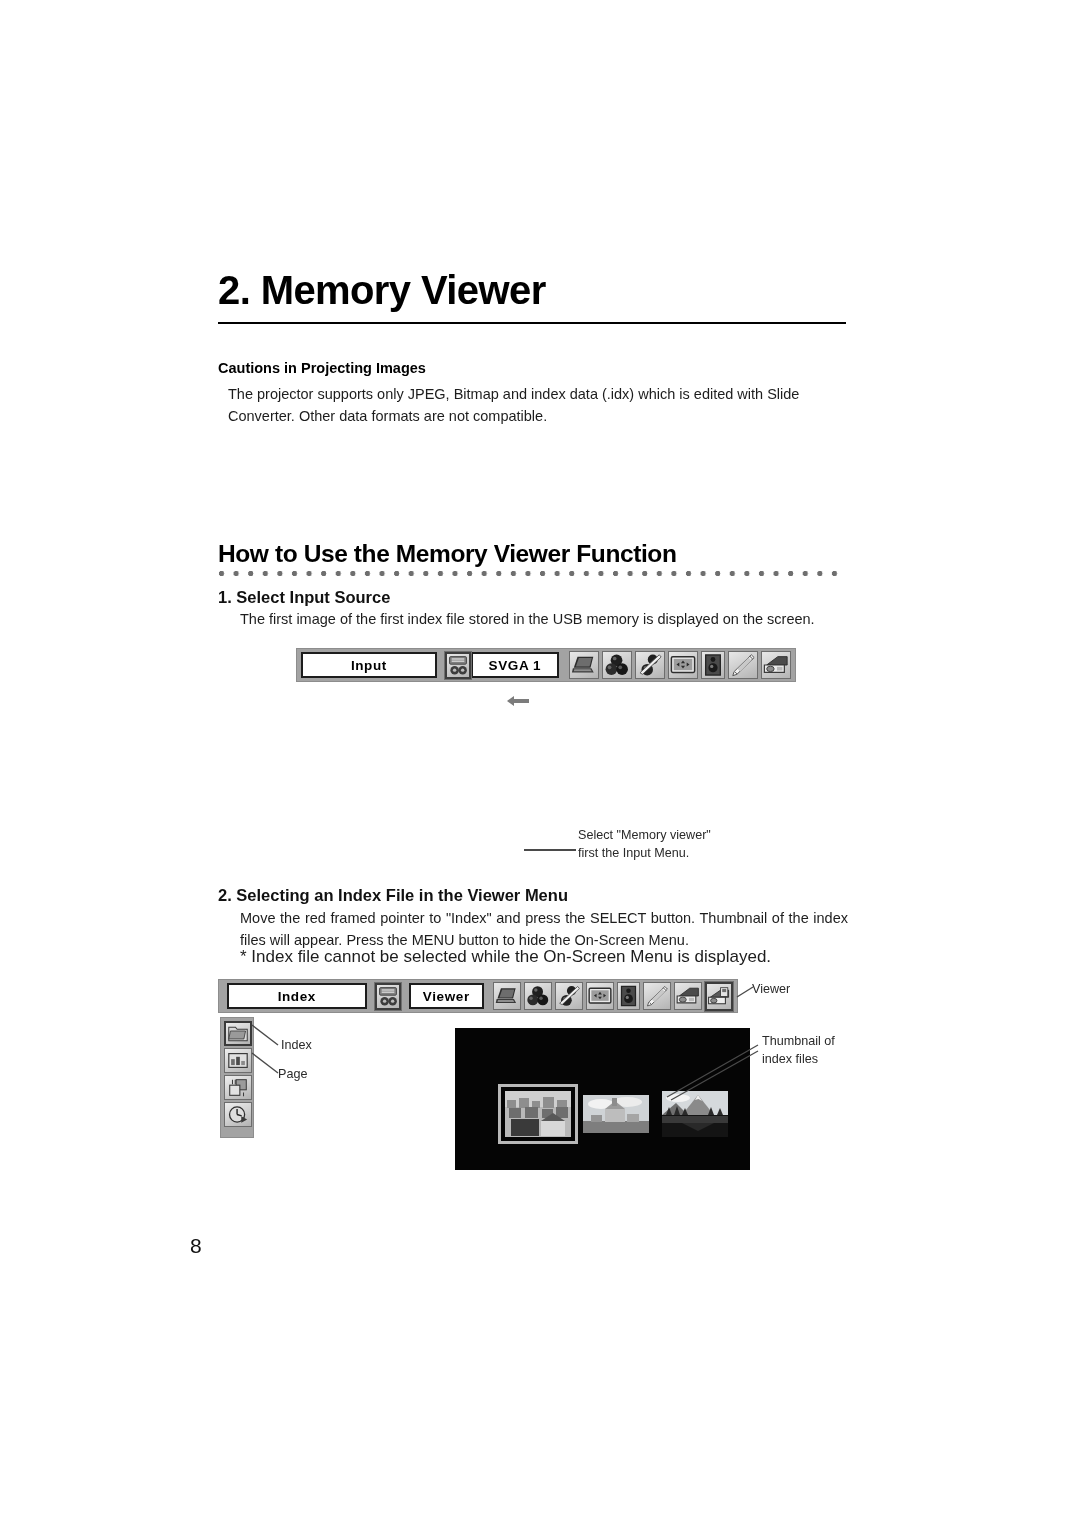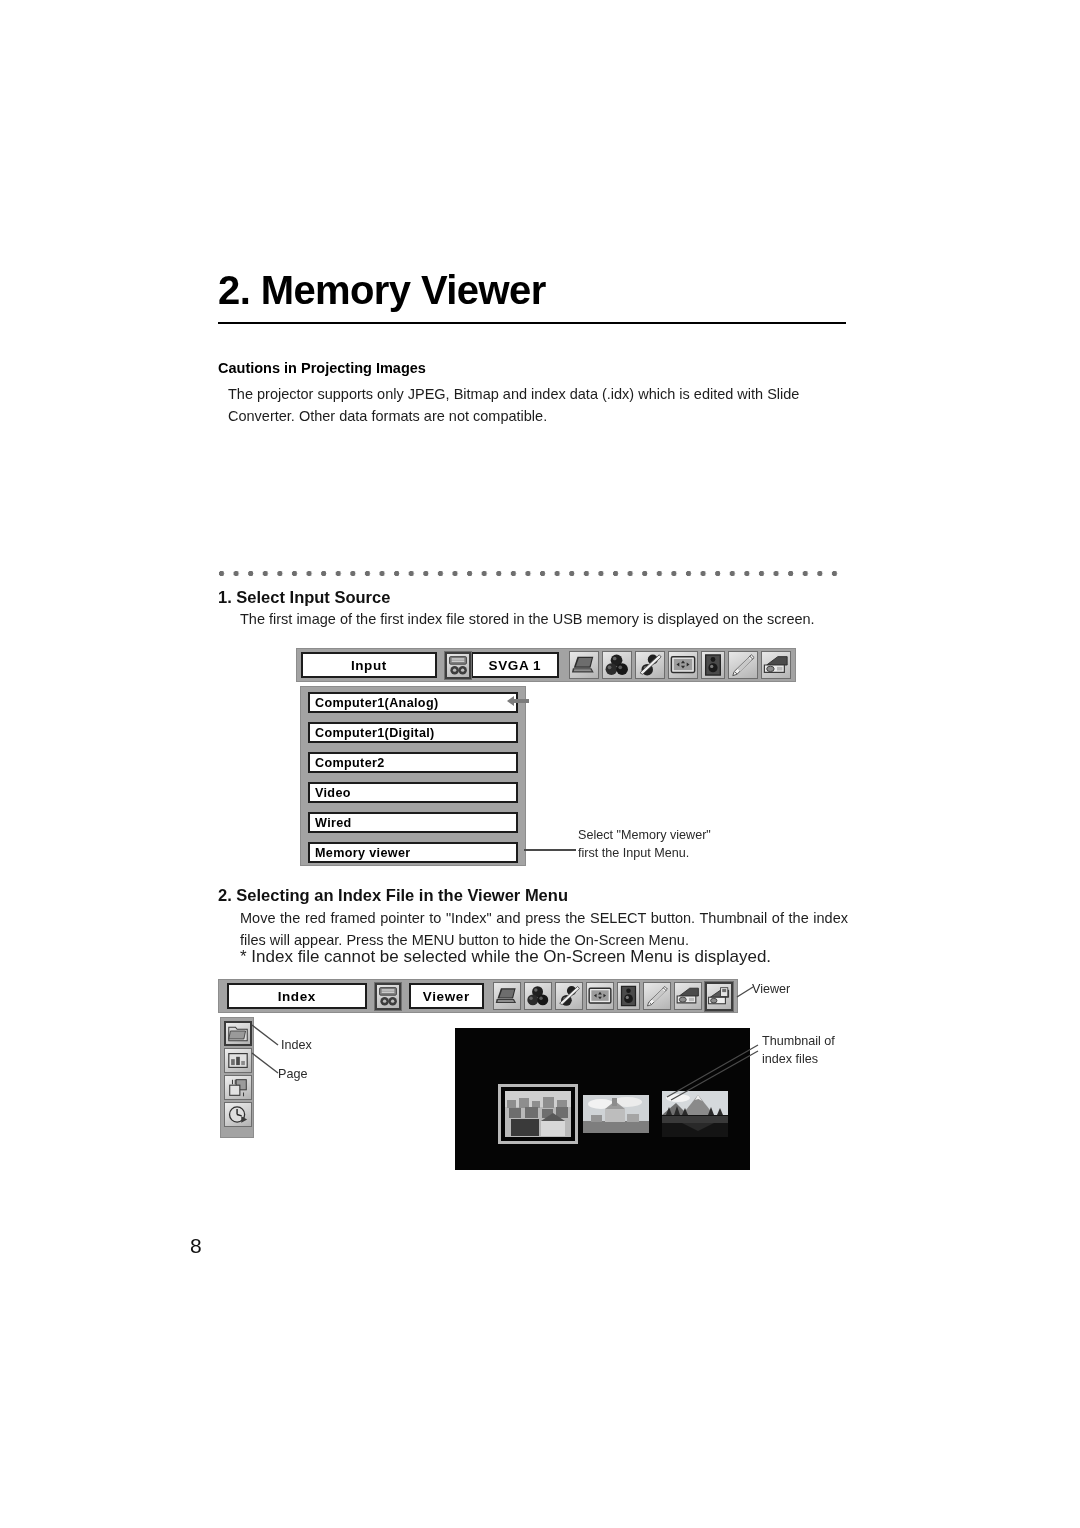--- a/index.html
+++ b/index.html
@@ -226,20 +226,21 @@
 
   <div class="chapter-title">2. Memory Viewer</div>
   <div class="chapter-rule"></div>
 
   <div class="subhead" style="left:218px; top:360px;">Cautions in Projecting Images</div>
 
   <div class="para" style="left:228px; top:384px; width:630px;">The projector supports only JPEG, Bitmap and index data (.idx) which is edited with Slide Converter.  Other data formats are not compatible.</div>
 
 
 
+  <div class="section-title">How to Use the Memory Viewer Function</div>
   <div class="dotted-rule"></div>
 
   <div class="step-head" style="left:218px; top:588px;">1. Select Input Source</div>
   <div class="step-body" style="left:240px; top:609px; width:610px;">The first image of the first index file stored in the USB memory is displayed on the screen.</div>
 
   <div class="osd-bar" style="left:296px; top:648px; width:500px; height:34px; padding:0 4px;">
 
     <div class="osd-field" style="width:148px; margin-left:0;">Input</div>
 
     <div class="osd-icon sel" style="width:26px; height:27px; margin-left:8px;">
@@ -317,28 +318,20 @@
     <div class="osd-icon" style="width:30px; height:28px; margin-left:3px;">
       <svg viewBox="0 0 30 28">
         <path d="M5 14 L17 5 L27 5 L27 14 Z" fill="#4b4b4b" stroke="#2a2a2a" stroke-width="1"></path>
         <path d="M2.5 14 L24 14 L24 22 L2.5 22 Z" fill="#ececec" stroke="#3b3b3b" stroke-width="1.3"></path>
         <ellipse cx="9" cy="18.2" rx="4" ry="2.9" fill="#8d8d8d" stroke="#3b3b3b" stroke-width="1"></ellipse>
         <path d="M16 16 L22 16 L22 20 L16 20 Z" fill="#b9b9b9"></path>
       </svg>
     </div>
   </div>
 
-  <div class="osd-list" style="left:300px; top:686px; width:226px; height:180px;">
-    <div class="osd-item">Computer1(Analog)</div>
-    <div class="osd-item">Computer1(Digital)</div>
-    <div class="osd-item">Computer2</div>
-    <div class="osd-item">Video</div>
-    <div class="osd-item">Wired</div>
-    <div class="osd-item">Memory viewer</div>
-  </div>
 
   <svg class="leader-svg" style="left:505px; top:693px; width:26px; height:16px;">
     <path d="M2 8 L9 3 L9 6 L24 6 L24 10 L9 10 L9 13 Z" fill="#7c7c7c"></path>
   </svg>
 
   <div class="leader" style="left:524px; top:849px; width:52px; height:1.6px;"></div>
   <div class="callout" style="left:578px; top:826px; width:200px;">
     <div>Select "Memory viewer"</div>
     <div>first the Input Menu.</div>
   </div>

